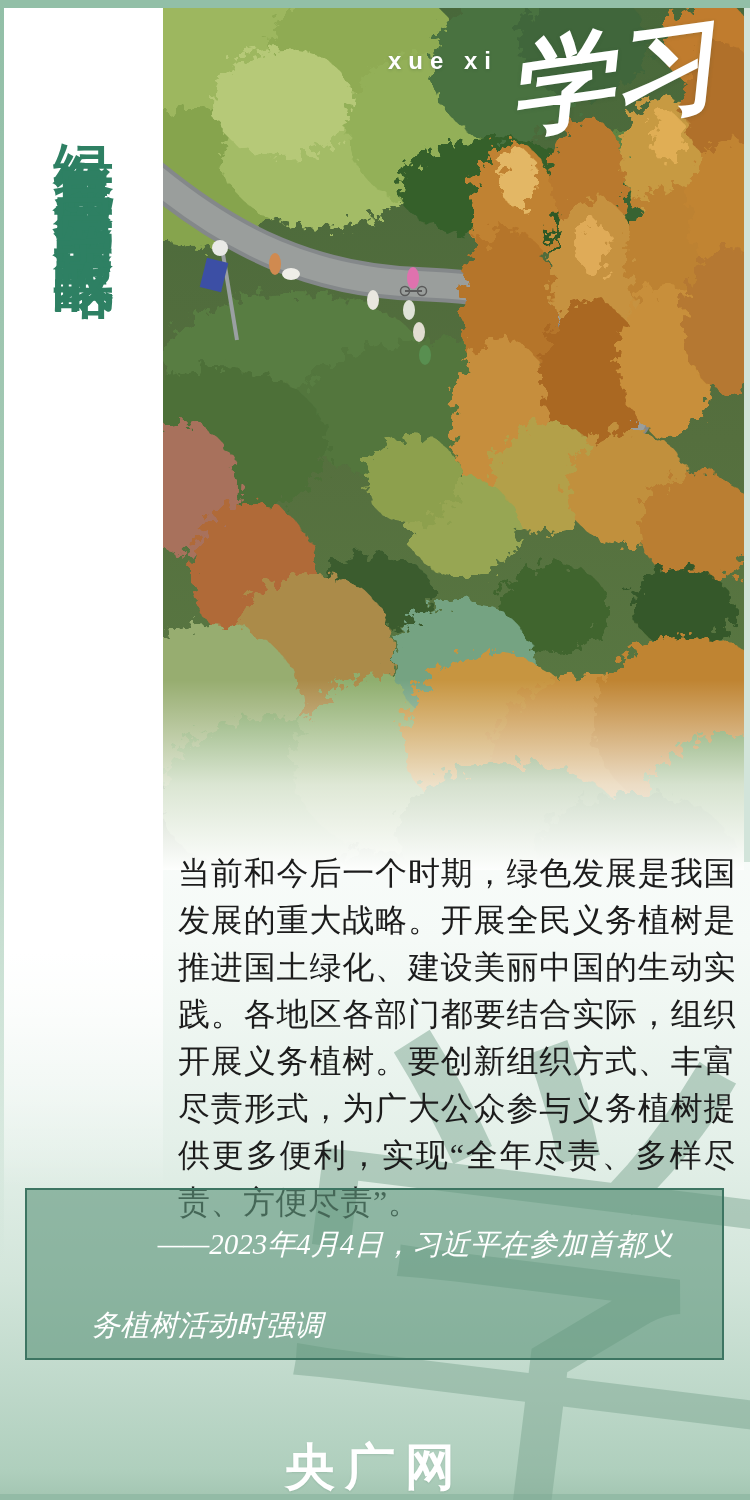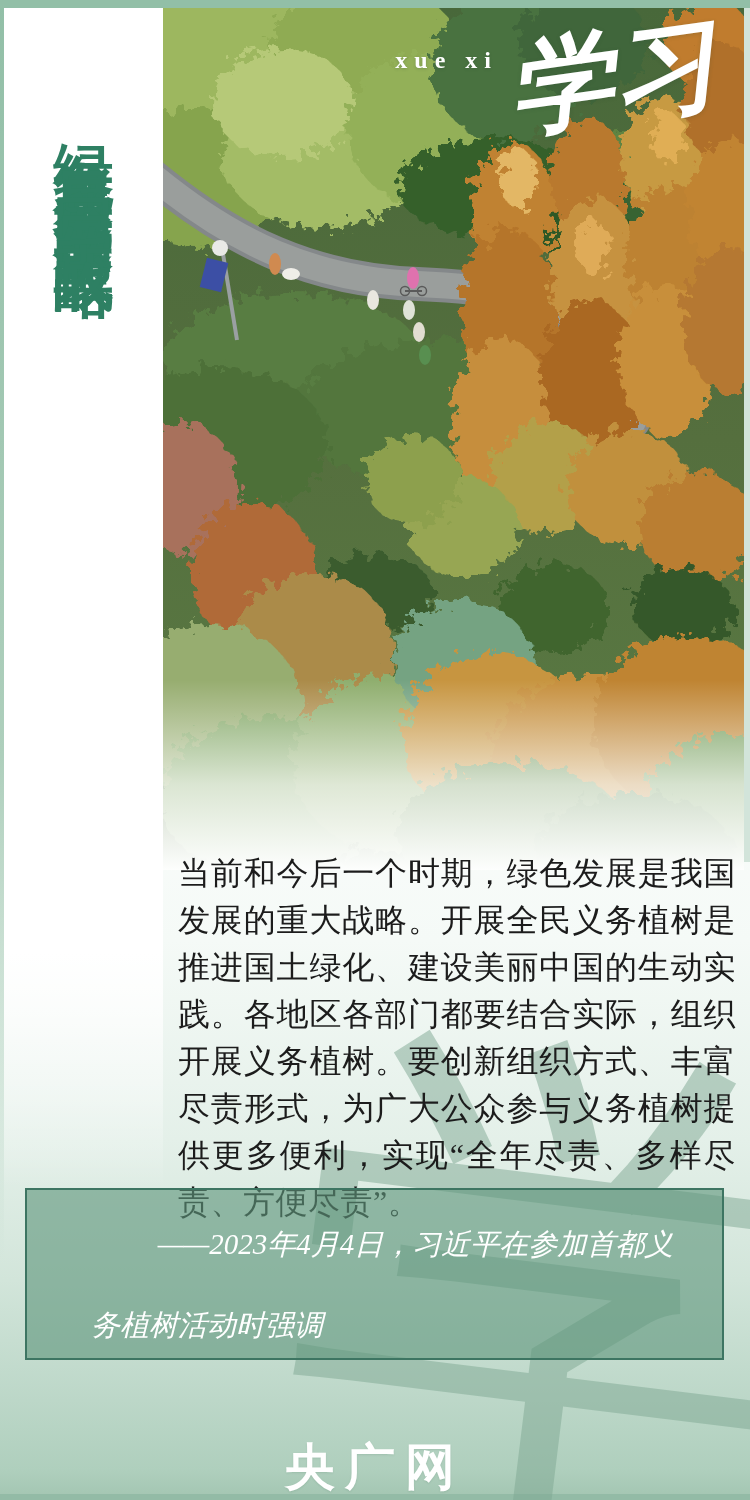--- a/index.html
+++ b/index.html
@@ -29,21 +29,21 @@
   .photo{position:absolute;left:163px;top:8px;width:581px;height:862px;overflow:hidden;}
   .photo svg{display:block;width:100%;height:100%;}
   .photo-fade{position:absolute;left:0;right:0;bottom:0;height:190px;
     background:linear-gradient(180deg,rgba(255,255,255,0) 0%,rgba(253,254,253,.72) 55%,#fdfefd 100%);}
 
   
   .logo{position:absolute;top:36px;right:28px;display:flex;align-items:flex-start;color:#fff;}
   .logo-main{font-size:44px;font-weight:900;letter-spacing:3px;line-height:1.05;
     text-shadow:0 1px 3px rgba(40,70,50,.25);}
   .logo-pinyin{font-size:24px;font-weight:700;letter-spacing:7px;margin-top:3px;
-    text-shadow:0 1px 3px rgba(40,70,50,.25);font-family:Liberation Serif, serif;}
+    text-shadow:0 1px 3px rgba(40,70,50,.25);}
   .logo-calligraphy{font-family:"Liberation Serif",serif;font-style:italic;font-weight:600;
     font-size:104px;line-height:.9;margin:-14px 0 0 10px;transform:rotate(-8deg);
     text-shadow:0 1px 4px rgba(40,70,50,.2);}
 
   
   .body-text{position:absolute;left:178px;top:838px;width:558px;z-index:2;
     font-family:"Liberation Serif",serif;font-size:32px;line-height:47px;
     color:#1c1c1c;text-align:justify;letter-spacing:.5px;margin-top:12px;}
 
   

